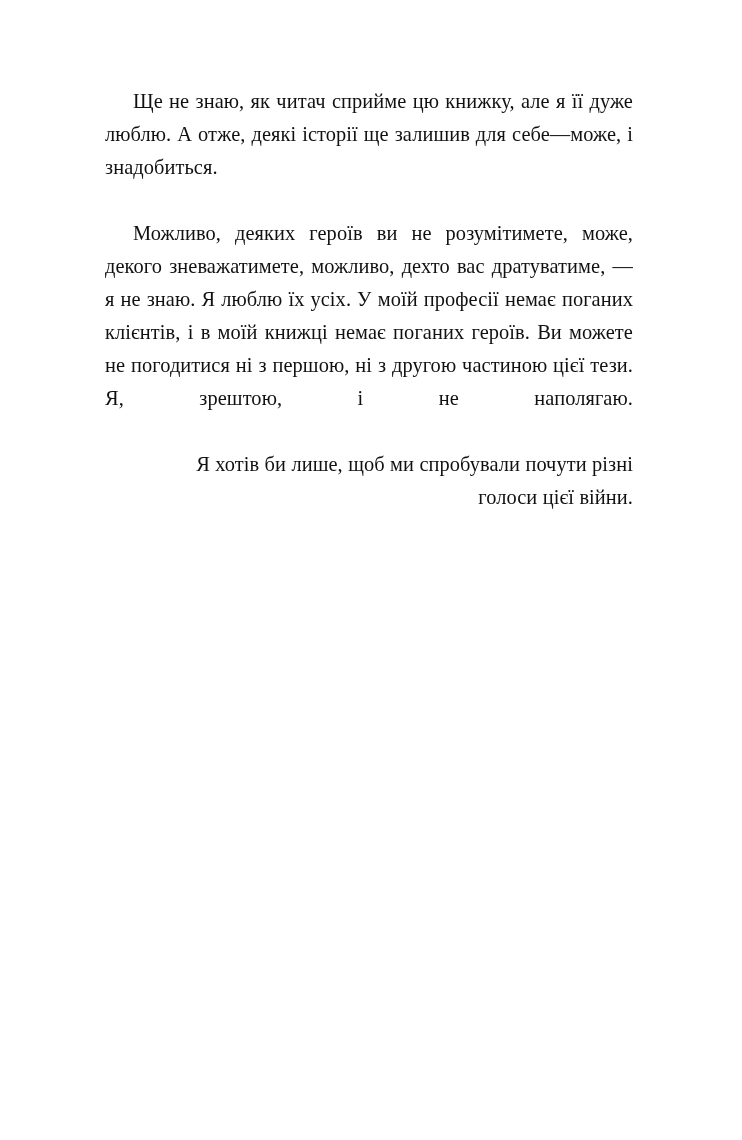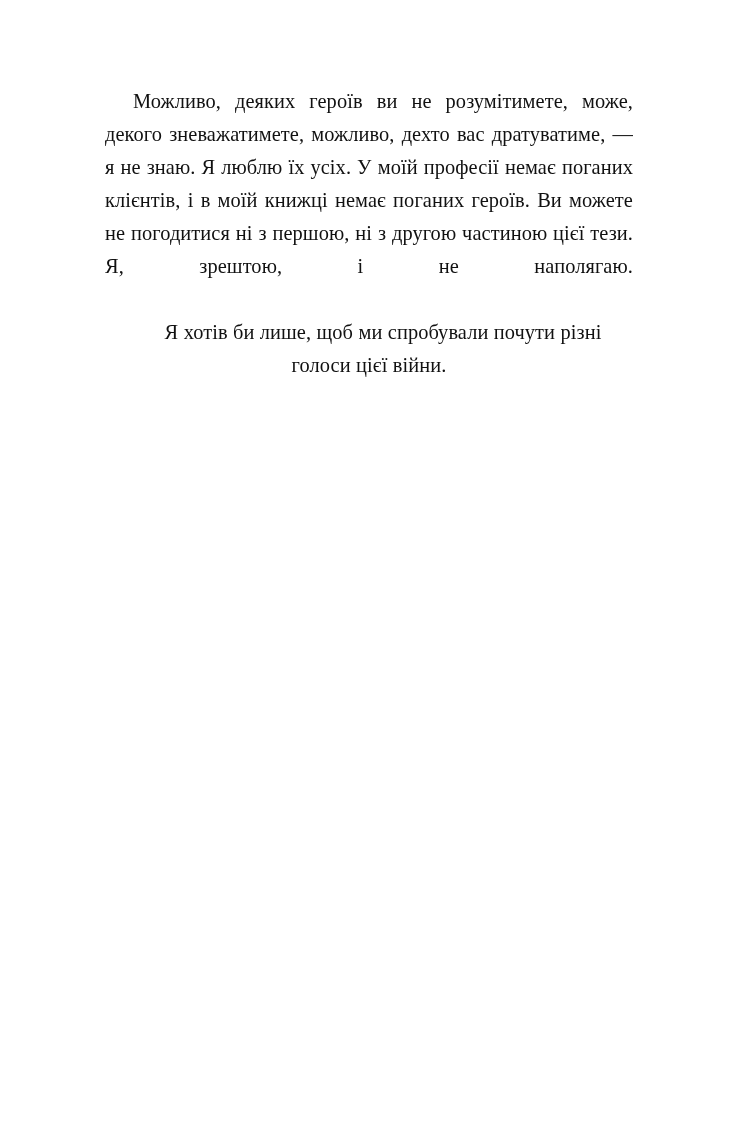--- a/index.html
+++ b/index.html
@@ -38,37 +38,38 @@
     line-height: 33px;
     text-indent: 28px;
     hyphens: manual;
     -webkit-hyphens: manual;
     letter-spacing: 0.08px;
     word-spacing: 0.2px;
     color: #111111;
   }
 
   .para:last-child {
-    text-align: center;
+    text-align: right;
   }
 
   
   .para::after {
     content: "";
     display: inline-block;
     width: 100%;
   }
 </style>
 </head>
 <body>
 
 <div class="page">
 
   <div class="text-block">
 
+    <p class="para">Ще не знаю, як читач сприйме цю книжку, але я її дуже люблю. А отже, деякі історії ще залишив для себе—може, і знадобиться.</p>
 
 
     <p class="para">Можливо, деяких героїв ви не розумітимете, може, декого зневажатимете, можливо, дехто вас дратуватиме, — я не знаю. Я люблю їх усіх. У моїй професії немає поганих клієнтів, і в моїй книжці немає поганих героїв. Ви можете не погодитися ні з першою, ні з другою частиною цієї тези. Я, зрештою, і не наполягаю.</p>
 
     <p class="para">Я хотів би лише, щоб ми спробували почути різні голоси цієї війни.</p>
 
   </div>
 
 </div>
 

